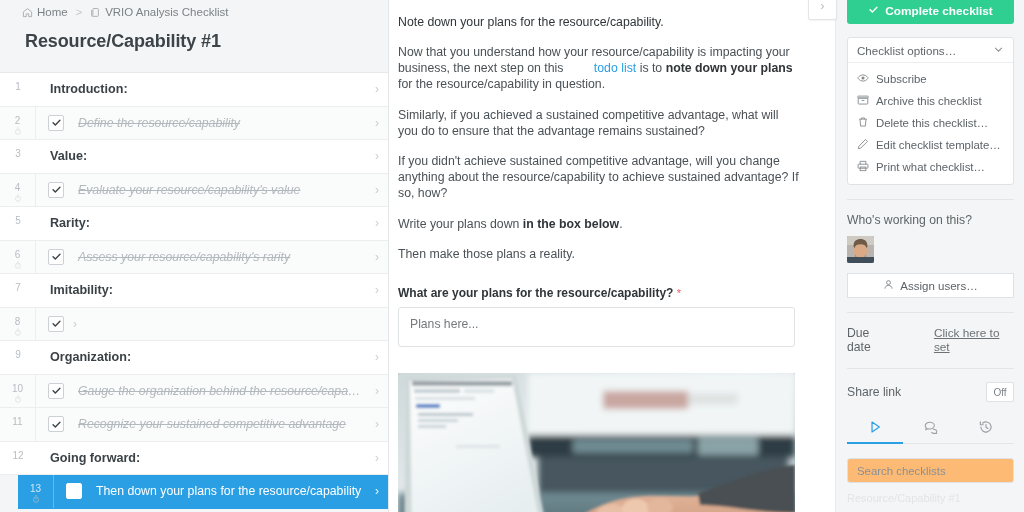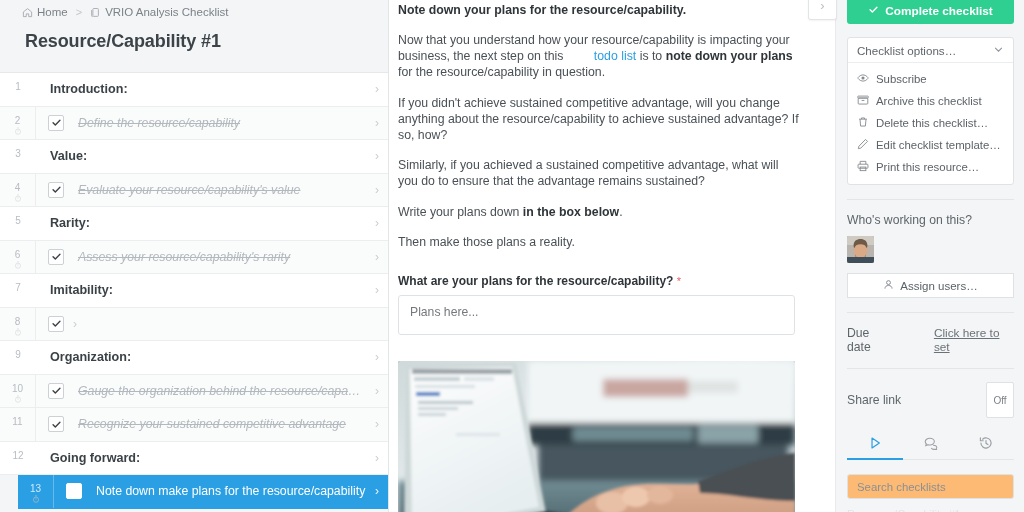--- a/index.html
+++ b/index.html
@@ -99,22 +99,22 @@
   .main-pane {
     width: 446px; flex: none;
     height: 512px;
     background: #fff;
     position: relative;
     overflow: hidden;
     padding: 0 35px 0 9px;
   }
   .m-inner { padding-top: 0; }
   .m-title {
-    font-size: 12.3px; font-weight: bold; color: #2f3539;
-    padding-top: 2px; line-height: 16px;
+    font-size: 12.3px; font-weight: normal; color: #2f3539;
+    padding-top: 14px; line-height: 16px;
   }
   .m-p {
     font-size: 12.3px; color: #4a5156; line-height: 16.2px;
     margin-top: 14px;
   }
   .m-p b { font-weight: bold; color: #2f3539; }
   .m-p a { color: #2a9fe4; text-decoration: none; padding-left: 27px; }
 
   .q-label {
     font-size: 12px; font-weight: bold; color: #2f3539;
@@ -235,21 +235,21 @@
   }
   .btn-white svg { width: 11px; height: 11px; opacity: .8; }
 
   .kv {
     display: flex; align-items: center; justify-content: space-between;
     width: 167px; margin-top: 13px; gap: 40px;
   }
   .kv .k { font-size: 12.2px; color: #5e656a; }
   .kv .v { font-size: 11.8px; color: #6b7277; text-decoration: underline; cursor: pointer; }
   .toggle-off {
-    min-width: 28px; height: 36px;
+    min-width: 28px; height: 20px;
     background: #fff; border: 1px solid #dfe2e4; border-radius: 2px;
     display: flex; align-items: center; justify-content: center;
     font-size: 10px; color: #7c8287; cursor: pointer; padding: 0 5px;
   }
 
   .tabs {
     display: flex; width: 167px; margin-top: 14px;
     border-bottom: 1px solid #e3e5e7;
   }
   .tab {
@@ -410,36 +410,36 @@
           <div class="num">12</div>
           <div class="label">Going forward:</div>
           <div class="chev">›</div>
         </div>
         <div class="row task active">
           <div class="num">13<span class="stop"><svg viewBox="0 0 16 16" fill="none" stroke="#b7bdc2" stroke-width="1.6">
                 <circle cx="8" cy="9.4" r="5.2"></circle>
                 <path d="M8 9.4V6.6M6 1.8h4"></path>
               </svg></span></div>
           <div class="cb"></div>
-          <div class="label">Note down make plans for the resource/capability</div>
+          <div class="label">Then down your plans for the resource/capability</div>
           <div class="chev">›</div>
         </div>
       </div>
   </div>
 
   <div class="main-pane">
     <div class="m-inner">
       <div class="m-title">Note down your plans for the resource/capability.</div>
 
       <p class="m-p">
         <span>Now that you understand how your resource/capability is impacting your business, the next step on this </span><a>todo list</a><span> is to </span><b>note down your plans</b><span> for the resource/capability in question.</span>
       </p>
 
+      <p class="m-p">Similarly, if you achieved a sustained competitive advantage, what will you do to ensure that the advantage remains sustained?</p>
       <p class="m-p">If you didn't achieve sustained competitive advantage, will you change anything about the resource/capability to achieve sustained advantage? If so, how?</p>
-      <p class="m-p">Similarly, if you achieved a sustained competitive advantage, what will you do to ensure that the advantage remains sustained?</p>
 
       <p class="m-p">
         <span>Write your plans down </span><b>in the box below</b><span>.</span>
       </p>
 
       <p class="m-p">Then make those plans a reality.</p>
 
       <div class="q-label">
         <span>What are your plans for the resource/capability?</span>
         <span class="req">*</span>
@@ -570,21 +570,21 @@
                 <path d="M11.4 1.9 14 4.5 5 13.5 1.8 14.2 2.5 11z"></path>
               </svg></span>
             <span>Edit checklist template…</span>
           </div>
           <div class="dd-item">
             <span><svg viewBox="0 0 16 16" fill="none" stroke="#5c6368" stroke-width="1.2">
                 <path d="M4.2 5.6V1.8h7.6v3.8"></path>
                 <rect x="1.4" y="5.6" width="13.2" height="5.4" rx="1"></rect>
                 <rect x="4.2" y="9.4" width="7.6" height="4.8"></rect>
               </svg></span>
-            <span>Print this resource…</span>
+            <span>Print what checklist…</span>
           </div>
         </div>
     </div>
 
     <div class="hr"></div>
 
     <div class="sec-title">Who's working on this?</div>
 
     <div class="avatar">
       <svg viewBox="0 0 27 27" aria-hidden="true">

